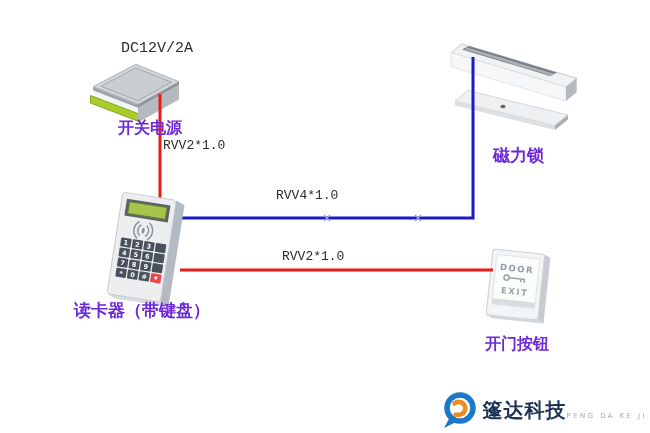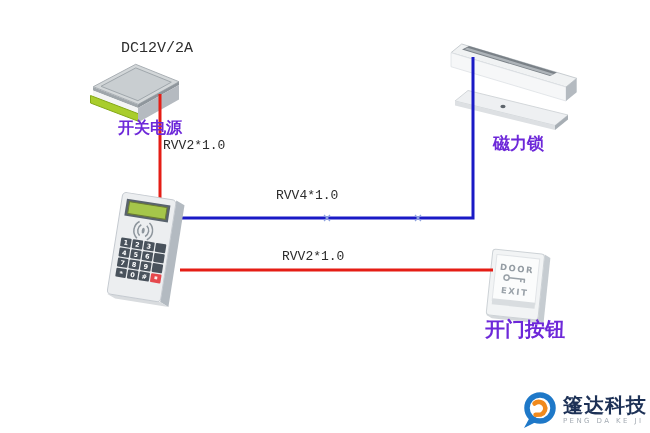--- a/index.html
+++ b/index.html
@@ -4,23 +4,23 @@
 <style>
   html,body{margin:0;padding:0;}
   body{width:650px;height:433px;position:relative;background:#ffffff;overflow:hidden;
        font-family:"DejaVu Sans",sans-serif;}
   #stage{position:absolute;left:0;top:0;width:650px;height:433px;}
   svg#art{position:absolute;left:0;top:0;}
   .lbl{position:absolute;white-space:nowrap;z-index:5;}
   .lbl-cn{font-family:"DejaVu Sans",sans-serif;font-weight:700;color:#6d28d9;}
   .lbl-mono{font-family:"Liberation Mono",monospace;color:#2c2c2c;}
   #logo{position:absolute;right:3px;bottom:3px;display:flex;align-items:center;z-index:6;}
-  #logo .txt{display:flex;flex-direction:column;margin-left:4px;}
+  #logo .txt{display:flex;flex-direction:row;margin-left:4px;}
   #logo .brand{font-size:20px;font-weight:700;letter-spacing:1px;color:#1d3156;line-height:20px;}
-  #logo .sub{font-size:7px;letter-spacing:2.4px;color:#a4abb3;margin-top:2px;}
+  #logo .sub{font-size:7px;letter-spacing:2.4px;color:#a4abb3;margin-top:12px;}
 </style>
 </head>
 <body>
 
 <div id="stage">
 
 <svg id="art" width="650" height="433" viewBox="0 0 650 433">
 
   <g>
     <polygon points="93.3,86.7 135.7,64.3 179,81.7 138.3,104.3" fill="#d3d7d9" stroke="#aab0b5" stroke-width="1"></polygon>
@@ -122,22 +122,23 @@
       </g>
     </g>
   </g>
 </svg>
 
 <div class="lbl lbl-mono" style="left:121px;top:40px;font-size:15px;">DC12V/2A</div>
 <div class="lbl lbl-cn" style="left:118px;top:118px;font-size:16px;">开关电源</div>
 <div class="lbl lbl-mono" style="left:163px;top:138px;font-size:13px;">RVV2*1.0</div>
 <div class="lbl lbl-mono" style="left:276px;top:188px;font-size:13px;">RVV4*1.0</div>
 <div class="lbl lbl-mono" style="left:282px;top:249px;font-size:13px;">RVV2*1.0</div>
-<div class="lbl lbl-cn" style="left:493px;top:132px;font-size:17px;">磁力锁</div>
-<div class="lbl lbl-cn" style="left:485px;top:316px;font-size:20px;">开门按钮</div>
+<div class="lbl lbl-cn" style="left:493px;top:144px;font-size:17px;">磁力锁</div>
+<div class="lbl lbl-cn" style="left:74px;top:299px;font-size:17px;">读卡器（带键盘）</div>
+<div class="lbl lbl-cn" style="left:485px;top:334px;font-size:16px;">开门按钮</div>
 
 <div id="logo">
   <svg width="38" height="40" viewBox="0 0 38 40">
     <circle cx="19" cy="18" r="13" fill="none" stroke="#1e78c8" stroke-width="5.5"></circle>
     <path d="M9,27 L3,38 L15,32 Z" fill="#1e78c8"></path>
     <path d="M13.5,13.5 a6.5,6.5 0 1 1 6.5,11 l-5.5,0.3" stroke="#f18a1d" stroke-width="4.5" fill="none" stroke-linecap="round"></path>
   </svg>
   <div class="txt">
     <span class="brand">篷达科技</span>
     <span class="sub">PENG DA KE JI</span>

